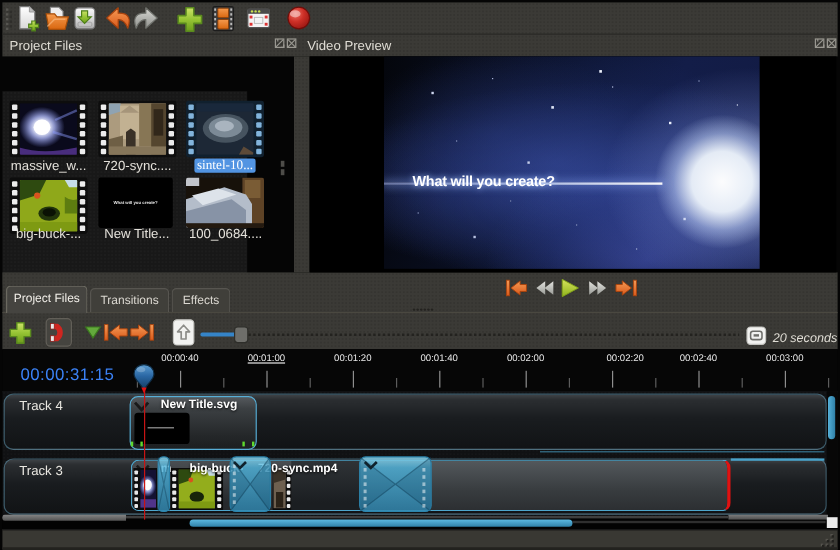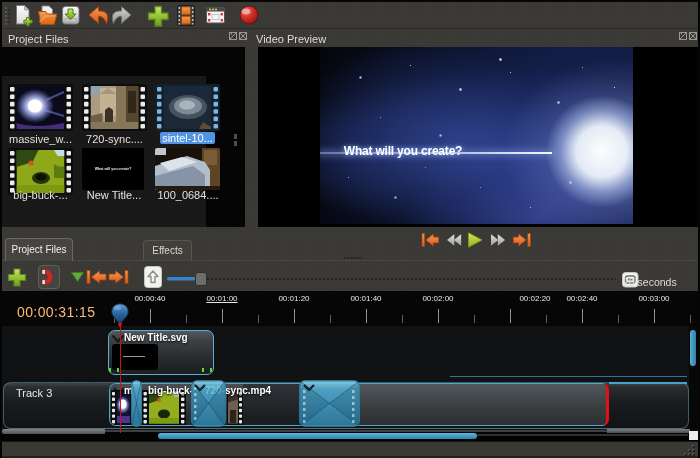--- a/index.html
+++ b/index.html
@@ -37,21 +37,21 @@
 #stars{position:absolute;left:0;top:0;width:1px;height:1px;background:transparent;
 box-shadow:40px 30px 0 0.5px #cdd5ee,90px 18px 0 0 #aab4d8,140px 42px 0 0.6px #dde4f5,190px 25px 0 0 #b8c2e2,238px 55px 0 0.5px #e8eefc,262px 20px 0 0 #9aa6cc,60px 70px 0 0 #8d99c0,120px 88px 0 0.5px #c4cde8,28px 130px 0 0 #939fc6,75px 150px 0 0.5px #b7c1e0,160px 140px 0 0 #8a96bd,210px 160px 0 0 #aab4d6,250px 135px 0 0.5px #cfd8f0,294px 40px 0 0 #dce3f4,180px 12px 0 0.6px #eef2fd,105px 120px 0 0 #7e8ab0;}
 
 #ruler{left:2px;top:291px;width:696px;height:35px;background:#060606;border-bottom:1px solid #191919;}
 .rlab{position:absolute;top:3px;width:60px;margin-left:-30px;text-align:center;color:#e8e8e8;font-size:8px;}
 .tickM{position:absolute;top:18px;width:1px;height:14px;background:#8e8e8e;}
 .tickm{position:absolute;top:24px;width:1px;height:8px;background:#5c5c5c;}
 #tracks{left:2px;top:326px;width:696px;height:105px;background-color:#101113;background-image:radial-gradient(rgba(255,255,255,0.02) 1px,transparent 1px);background-size:3px 3px;}
 .trow{position:absolute;left:1px;width:684px;height:45px;border:1px solid rgba(95,150,175,0.55);border-radius:8px;background:linear-gradient(#3f4347 0%,#2b2e31 9%,#191c1f 45%,#111315 100%);}
 .tlabel{position:absolute;left:12px;top:4px;color:#e9e7e1;font-size:11px;}
-.clip-label{position:absolute;top:1px;z-index:5;color:#fff;font-size:10px;font-weight:bold;text-shadow:0 1px 2px rgba(0,0,0,0.9);white-space:nowrap;}
+.clip-label{position:absolute;top:1px;z-index:5;color:#fff;font-size:10px;font-weight:bold;text-shadow:0 1px 2px rgba(0,0,0,0.9);white-space:nowrap;margin-left:10px;}
 
 #hscroll{left:2px;top:431px;width:696px;height:10px;background:#030303;}
 #status{left:2px;top:441px;width:696px;height:16px;background-color:#393833;border-top:1px solid #141414;box-shadow:inset 0 -2px 0 #23221f;}
 </style></head>
 <body>
 <div id="win">
   <div id="toolbar" class="abs grey" style="box-shadow:inset 0 -1px 0 #2b2a27;">
     <svg width="696" height="27" style="position:absolute;left:0;top:0;">
       <defs>
         <linearGradient id="gpage" x1="0" y1="0" x2="0" y2="1">
@@ -321,28 +321,29 @@
         <path d="M153 100 l38 -10 12 9 v15 h-50 z" fill="#8793a6"></path>
         <path d="M153 72 h11 v7 h-11 z" fill="#c2c5cb"></path>
         <rect x="153" y="110" width="65" height="4" fill="#241a10"></rect>
       </g>
 
       <rect x="232" y="58" width="3" height="5" fill="#4e4d49"></rect>
         <rect x="232" y="65" width="3" height="5" fill="#4e4d49"></rect>
     </svg>
     <div class="flabel" style="left:6px;top:57px;width:65px;">massive_w...</div>
     <div class="flabel" style="left:80px;top:57px;width:65px;">720-sync....</div>
-    <div class="flabel" style="left:152px;top:56px;width:67px;"><span style="background:#5294e2;padding:0 2px;border-radius:2px;color:#fff;">sintel-10...</span></div>
+    <div class="flabel" style="left:152px;top:56px;width:67px;font-family:Liberation Serif, serif;"><span style="background:#5294e2;padding:0 2px;border-radius:2px;color:#fff;">sintel-10...</span></div>
     <div class="flabel" style="left:6px;top:113px;width:65px;">big-buck-...</div>
     <div class="flabel" style="left:78px;top:113px;width:68px;">New Title...</div>
     <div class="flabel" style="left:152px;top:113px;width:68px;">100_0684....</div>
   </div>
   <div id="tabsrow" class="abs grey" style="left:2px;top:227px;width:696px;height:64px;">
     <div style="position:absolute;left:0px;top:33px;width:696px;height:1px;background:#4a4840;"></div>
     <div class="tab" style="left:3px;top:11px;width:66px;height:22px;background:#454440;border:1px solid #6b6960;border-bottom:none;color:#f2efe9;line-height:22px;">Project Files</div>
+    <div class="tab" style="left:73px;top:13px;width:64px;height:19px;background:#403f3a;border:1px solid #575550;border-bottom:none;color:#dbd8d1;line-height:19px;">Transitions</div>
     <div class="tab" style="left:141px;top:13px;width:47px;height:19px;background:#403f3a;border:1px solid #575550;border-bottom:none;color:#dbd8d1;line-height:19px;">Effects</div>
     <svg width="696" height="64" style="position:absolute;left:0;top:0;">
       <defs>
         <linearGradient id="ggreen2" x1="0" y1="0" x2="0" y2="1">
             <stop offset="0" stop-color="#cde368"></stop>
             <stop offset="0.5" stop-color="#96c434"></stop>
             <stop offset="1" stop-color="#6d9c1c"></stop>
           </linearGradient>
         <linearGradient id="gor2" x1="0" y1="0" x2="0" y2="1">
             <stop offset="0" stop-color="#f59a55"></stop>
@@ -381,21 +382,21 @@
       <path d="M151 44 l5 5.5 h-3 v6 h-4 v-6 h-3 z" fill="none" stroke="#8c8c88" stroke-width="1.4" stroke-linejoin="round"></path>
 
       <rect x="165" y="50" width="30" height="3.5" rx="1.5" fill="#3584c8"></rect>
       <line x1="205" y1="52" x2="614" y2="52" stroke="#23221f" stroke-width="2" stroke-dasharray="2,2"></line>
       <rect x="193.5" y="45.5" width="11" height="13" rx="2.5" fill="#6e6e6a" stroke="#2e2e2a"></rect>
 
       <rect x="620.5" y="45.5" width="15.5" height="14.5" rx="3" fill="#f2f2f0" stroke="#c4c4c0"></rect>
       <rect x="623.5" y="49" width="9.5" height="7" rx="2" fill="none" stroke="#6e6e6a" stroke-width="1.3"></rect>
       <rect x="626" y="51.5" width="4.5" height="2" fill="#6e6e6a"></rect>
     </svg>
-    <div class="abs txt" style="left:621px;top:48px;font-size:10.5px;">20 seconds</div>
+    <div class="abs txt" style="left:642px;top:48px;font-size:10.5px;font-style:italic;">20 seconds</div>
   </div>
   <svg class="abs" width="130" height="22" style="left:413px;top:229px;">
     <defs>
       <linearGradient id="gor3" x1="0" y1="0" x2="0" y2="1">
           <stop offset="0" stop-color="#f59a55"></stop>
           <stop offset="1" stop-color="#d9591a"></stop>
         </linearGradient>
       <linearGradient id="ggr3" x1="0" y1="0" x2="0" y2="1">
           <stop offset="0" stop-color="#e2e2de"></stop>
           <stop offset="1" stop-color="#9a9c97"></stop>
@@ -427,27 +428,27 @@
   </svg>
   <div class="abs grey" style="left:245px;top:47px;width:13px;height:180px;"></div>
   <div id="vidbox" class="abs">
     <div id="vidimg">
       <div id="stars"></div>
       <div id="beam"></div>
       <div id="vtext">What will you create?</div>
     </div>
   </div>
   <div id="ruler" class="abs">
-    <div style="position:absolute;left:15px;top:13px;color:#fdba74;font-size:14px;letter-spacing:0.4px;text-align:center;">00:00:31:15</div>
+    <div style="position:absolute;left:15px;top:13px;color:#3b82f6;font-size:14px;letter-spacing:0.4px;text-align:center;">00:00:31:15</div>
     <div class="rlab" style="left:148px;">00:00:40</div>
       <div class="rlab" style="left:220px;text-decoration:underline;">00:01:00</div>
       <div class="rlab" style="left:292px;">00:01:20</div>
       <div class="rlab" style="left:364px;">00:01:40</div>
       <div class="rlab" style="left:436px;">00:02:00</div>
-      <div class="rlab" style="left:533px;">00:02:20</div>
+      <div class="rlab" style="left:519px;">00:02:20</div>
       <div class="rlab" style="left:580px;">00:02:40</div>
       <div class="rlab" style="left:652px;">00:03:00</div>
     <div class="tickM" style="left:148px;"></div>
       <div class="tickM" style="left:220px;"></div>
       <div class="tickM" style="left:292px;"></div>
       <div class="tickM" style="left:364px;"></div>
       <div class="tickM" style="left:436px;"></div>
       <div class="tickM" style="left:508px;"></div>
       <div class="tickM" style="left:580px;"></div>
       <div class="tickM" style="left:652px;"></div>
@@ -455,20 +456,23 @@
       <div class="tickm" style="left:184px;"></div>
       <div class="tickm" style="left:256px;"></div>
       <div class="tickm" style="left:328px;"></div>
       <div class="tickm" style="left:400px;"></div>
       <div class="tickm" style="left:472px;"></div>
       <div class="tickm" style="left:544px;"></div>
       <div class="tickm" style="left:616px;"></div>
       <div class="tickm" style="left:688px;"></div>
   </div>
   <div id="tracks" class="abs">
+    <div class="trow" style="top:2px;">
+        <div class="tlabel">Track 4</div>
+      </div>
     <div class="trow" style="top:56px;">
         <div class="tlabel">Track 3</div>
       </div>
     <div style="position:absolute;left:687px;top:0;width:9px;height:105px;background:#070707;"></div>
     <div style="position:absolute;left:688px;top:4px;width:6px;height:36px;border-radius:3px;background:linear-gradient(90deg,#55b0d8,#2f7fa6);"></div>
   </div>
 
   <div class="abs" style="left:108px;top:330px;width:104px;height:43px;border:1.5px solid #58aed6;border-radius:7px;background:linear-gradient(#55595d 0%,#3c4043 22%,#242729 75%,#1c1f21 100%);">
     <svg width="14" height="10" style="position:absolute;left:2px;top:3px;">
         <path d="M1.5 1.5 l5.5 6 5.5-6" stroke="#191919" stroke-width="2.4" fill="none"></path>

